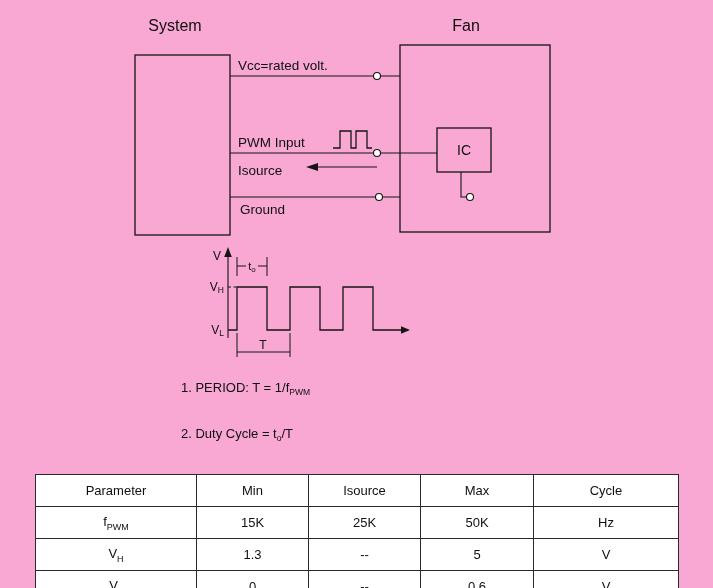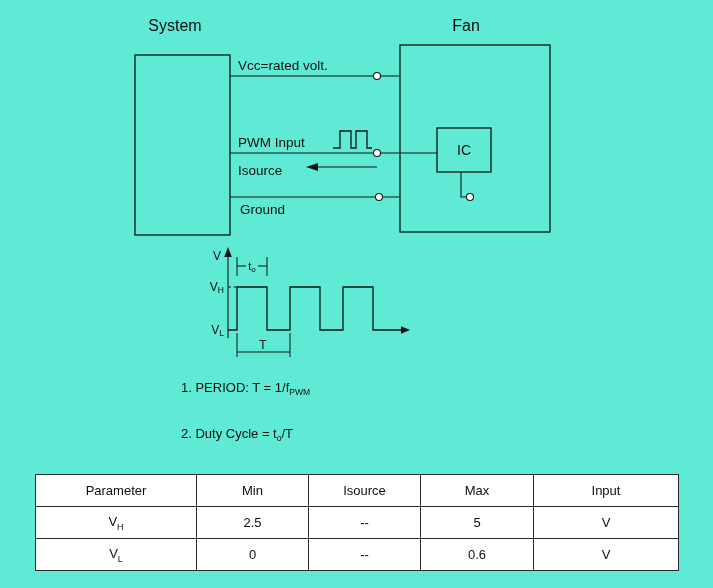--- a/index.html
+++ b/index.html
@@ -1,21 +1,21 @@
 <!DOCTYPE html>
 <html><head>
 <meta charset="utf-8">
 <style>
   * { margin:0; padding:0; box-sizing:border-box; }
   html,body { background:#fff; }
   body {
     width:713px; height:588px; position:relative;
     font-family:"Liberation Sans", sans-serif; color:#111;
   }
-  .page { position:relative; width:713px; height:588px; background:#5eead4; overflow:hidden; }
+  .page { position:relative; width:713px; height:588px; background:#f9a8d4; overflow:hidden; }
   svg.diagram { position:absolute; left:0; top:0; }
   svg text { fill:#0f0f0f; font-family:"Liberation Sans", sans-serif; }
   .stroke { stroke:#151515; fill:none; }
   table.spec {
     position:absolute; left:35px; top:474px; width:643px;
     border-collapse:collapse; table-layout:fixed; font-size:13px; color:#0f0f0f;
     background:#fff;
   }
   table.spec th, table.spec td {
     border:1px solid #2a2a2a; height:32px; padding:0 2px;
@@ -103,27 +103,34 @@
         <col style="width:112px">
         <col style="width:113px">
         <col style="width:145px">
     </colgroup>
     <thead>
       <tr>
         <th>Parameter</th>
         <th>Min</th>
         <th>Isource</th>
         <th>Max</th>
-        <th>Input</th>
+        <th>Cycle</th>
       </tr>
     </thead>
     <tbody>
       <tr>
+        <td><span>f</span><sub>PWM</sub></td>
+        <td>15K</td>
+        <td>25K</td>
+        <td>50K</td>
+        <td>Hz</td>
+      </tr>
+      <tr>
         <td><span>V</span><sub>H</sub></td>
-        <td>2.5</td>
+        <td>1.3</td>
         <td>--</td>
         <td>5</td>
         <td>V</td>
       </tr>
       <tr>
         <td><span>V</span><sub>L</sub></td>
         <td>0</td>
         <td>--</td>
         <td>0.6</td>
         <td>V</td>

